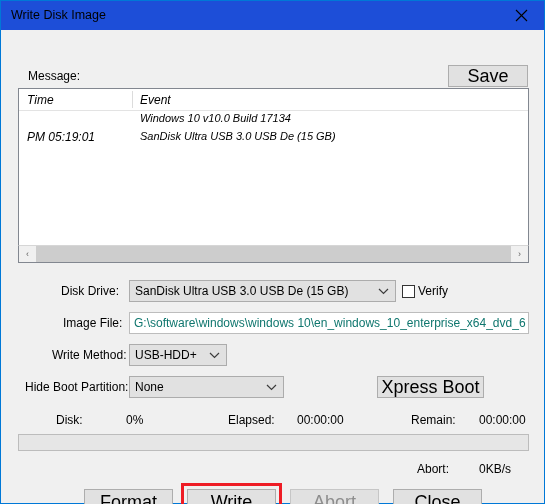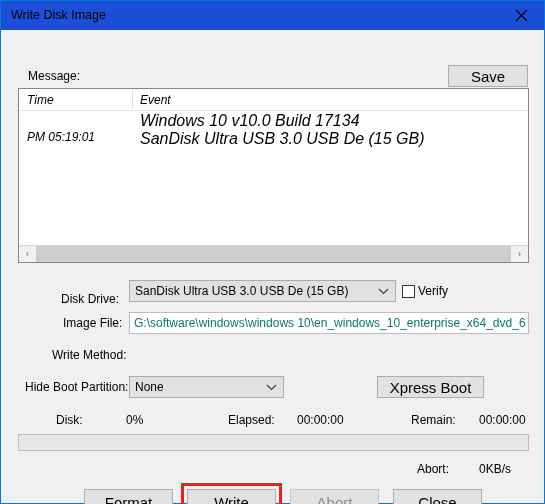--- a/index.html
+++ b/index.html
@@ -68,21 +68,21 @@
     font-size: 12px;
     color: #000;
   }
 
   
   .btn {
     box-sizing: border-box;
     background: #e1e1e1;
     border: 1px solid #adadad;
     font-family: "Liberation Sans", sans-serif;
-    font-size: 15px;
+    font-size: 18px;
     color: #000;
     text-align: center;
     cursor: default;
     padding: 0;
     display: flex;
     align-items: center;
     justify-content: center;
   }
   .btn.disabled { color: #8d8d8d; background: #e1e1e1; border-color: #c6c6c6; }
 
@@ -138,21 +138,21 @@
   }
   .cell-time {
     position: absolute;
     left: 8px; top: 2px;
     font-size: 12px;
     white-space: nowrap;
   }
   .cell-event {
     position: absolute;
     left: 121px; top: 2px;
-    font-size: 16px;
+    font-size: 11px;
     white-space: nowrap;
   }
 
   
   .hscroll {
     position: absolute;
     left: 17px; top: 215px;
     width: 511px; height: 18px;
     box-sizing: border-box;
     border: 1px solid #828790;
@@ -323,40 +323,48 @@
     </div>
 
     <div class="hscroll">
       <div class="hs-arrow">‹</div>
       <div class="hs-track">
         <div class="hs-thumb"></div>
       </div>
       <div class="hs-arrow">›</div>
     </div>
 
-    <div class="lbl" style="left:60px; top:254px;margin-top:8px;">Disk Drive:</div>
+    <div class="lbl" style="left:60px; top:254px;">Disk Drive:</div>
     <div class="combo" id="disk-drive-combo">
       <div class="combo-text">SanDisk Ultra USB 3.0 USB De (15 GB)</div>
       <div class="chev">
         <svg width="11" height="7" viewBox="0 0 11 7">
             <polyline points="1,1 5.5,5.5 10,1" fill="none" stroke="#3c3c3c" stroke-width="1.2"></polyline>
           </svg>
       </div>
     </div>
     <div id="verify-check">
       <div class="cb-box"></div>
       <div class="cb-label">Verify</div>
     </div>
 
     <div class="lbl" style="left:62px; top:286px;">Image File:</div>
     <div class="textbox" id="image-file-input">
       <div class="tb-text">G:\software\windows\windows 10\en_windows_10_enterprise_x64_dvd_6</div>
     </div>
 
     <div class="lbl" style="left:51px; top:318px;">Write Method:</div>
+    <div class="combo" id="write-method-combo">
+      <div class="combo-text">USB-HDD+</div>
+      <div class="chev">
+        <svg width="11" height="7" viewBox="0 0 11 7">
+            <polyline points="1,1 5.5,5.5 10,1" fill="none" stroke="#3c3c3c" stroke-width="1.2"></polyline>
+          </svg>
+      </div>
+    </div>
 
     <div class="lbl" style="left:24px; top:350px;">Hide Boot Partition:</div>
     <div class="combo" id="hide-boot-combo">
       <div class="combo-text">None</div>
       <div class="chev">
         <svg width="11" height="7" viewBox="0 0 11 7">
             <polyline points="1,1 5.5,5.5 10,1" fill="none" stroke="#3c3c3c" stroke-width="1.2"></polyline>
           </svg>
       </div>
     </div>

